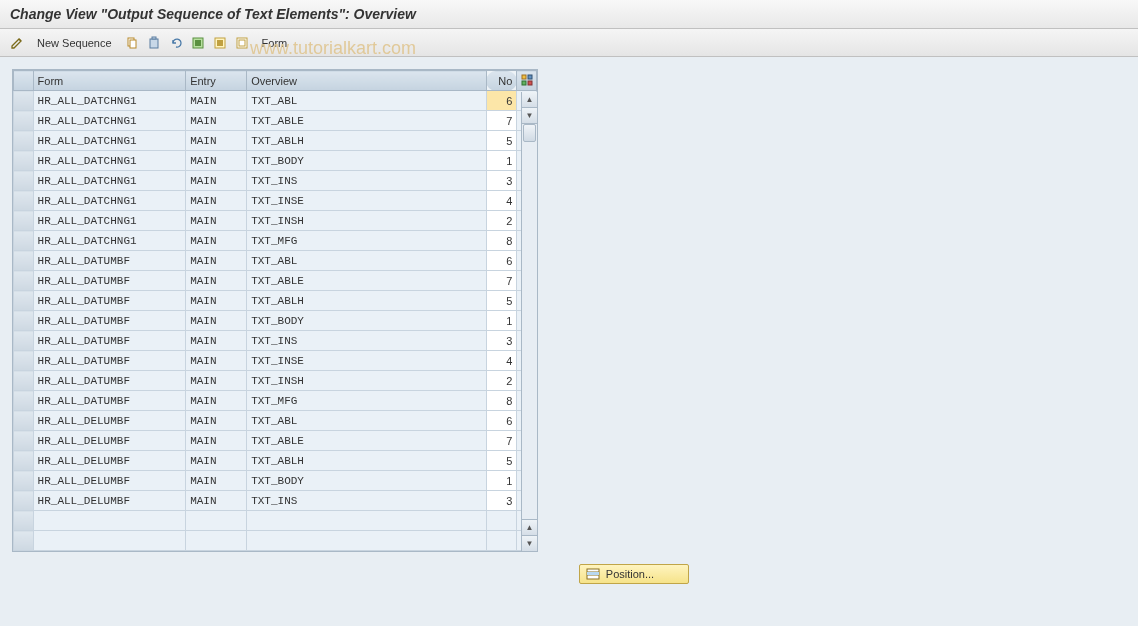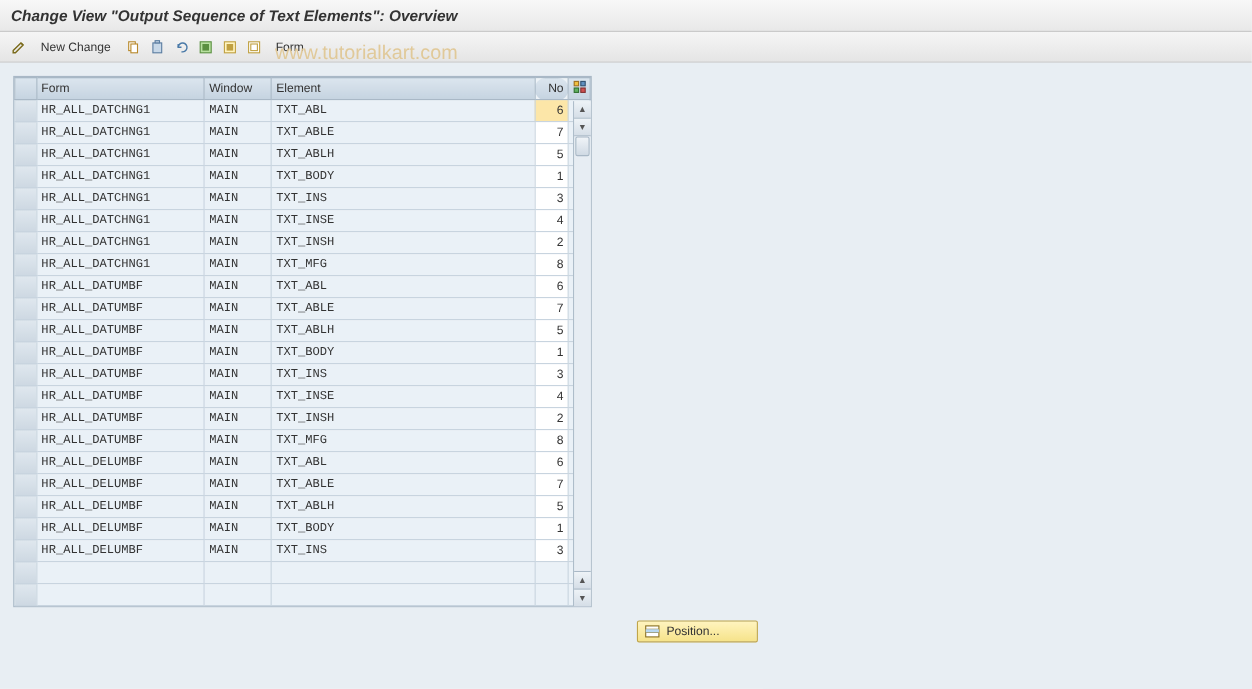--- a/index.html
+++ b/index.html
@@ -193,21 +193,21 @@
 
 <div class="title-bar">Change View "Output Sequence of Text Elements": Overview</div>
 
 <div class="toolbar">
   <span class="tool-btn">
     <svg width="14" height="14" viewBox="0 0 14 14">
         <path d="M2 10 L9 3 L11 5 L4 12 L2 12 Z" fill="none" stroke="#7a6a1a" stroke-width="1.3"></path>
         <path d="M9 3 L11 5" stroke="#7a6a1a" stroke-width="1.3"></path>
       </svg>
   </span>
-  <span class="new-entries">New Change</span>
+  <span class="new-entries">New Sequence</span>
   <span class="tool-btn">
     <svg width="14" height="14" viewBox="0 0 14 14">
         <rect x="3" y="2" width="6" height="8" fill="#fff" stroke="#b8892b"></rect>
         <rect x="5" y="4" width="6" height="8" fill="#fff" stroke="#b8892b"></rect>
       </svg>
   </span>
   <span class="tool-btn">
     <svg width="14" height="14" viewBox="0 0 14 14">
         <rect x="3" y="3" width="8" height="9" fill="#c8d8e8" stroke="#5a7ca0"></rect>
         <rect x="5" y="1" width="4" height="2" fill="#c8d8e8" stroke="#5a7ca0"></rect>
@@ -242,22 +242,22 @@
 
 <div class="watermark">www.tutorialkart.com</div>
 
 <div class="content-area">
   <div class="table-wrap">
     <table>
       <thead>
         <tr>
           <th class="selector-col"></th>
           <th class="form-col">Form</th>
-          <th class="window-col">Window</th>
-          <th class="element-col">Element</th>
+          <th class="window-col">Entry</th>
+          <th class="element-col">Overview</th>
           <th class="no-col">No</th>
           <th class="cfg-col">
             <svg class="cfg-icon" viewBox="0 0 14 14">
                 <rect x="2" y="2" width="4" height="4" fill="#f0c040" stroke="#a07020"></rect>
                 <rect x="8" y="2" width="4" height="4" fill="#6090c0" stroke="#305070"></rect>
                 <rect x="2" y="8" width="4" height="4" fill="#60b060" stroke="#307030"></rect>
                 <rect x="8" y="8" width="4" height="4" fill="#d05050" stroke="#803030"></rect>
               </svg>
           </th>
         </tr>

